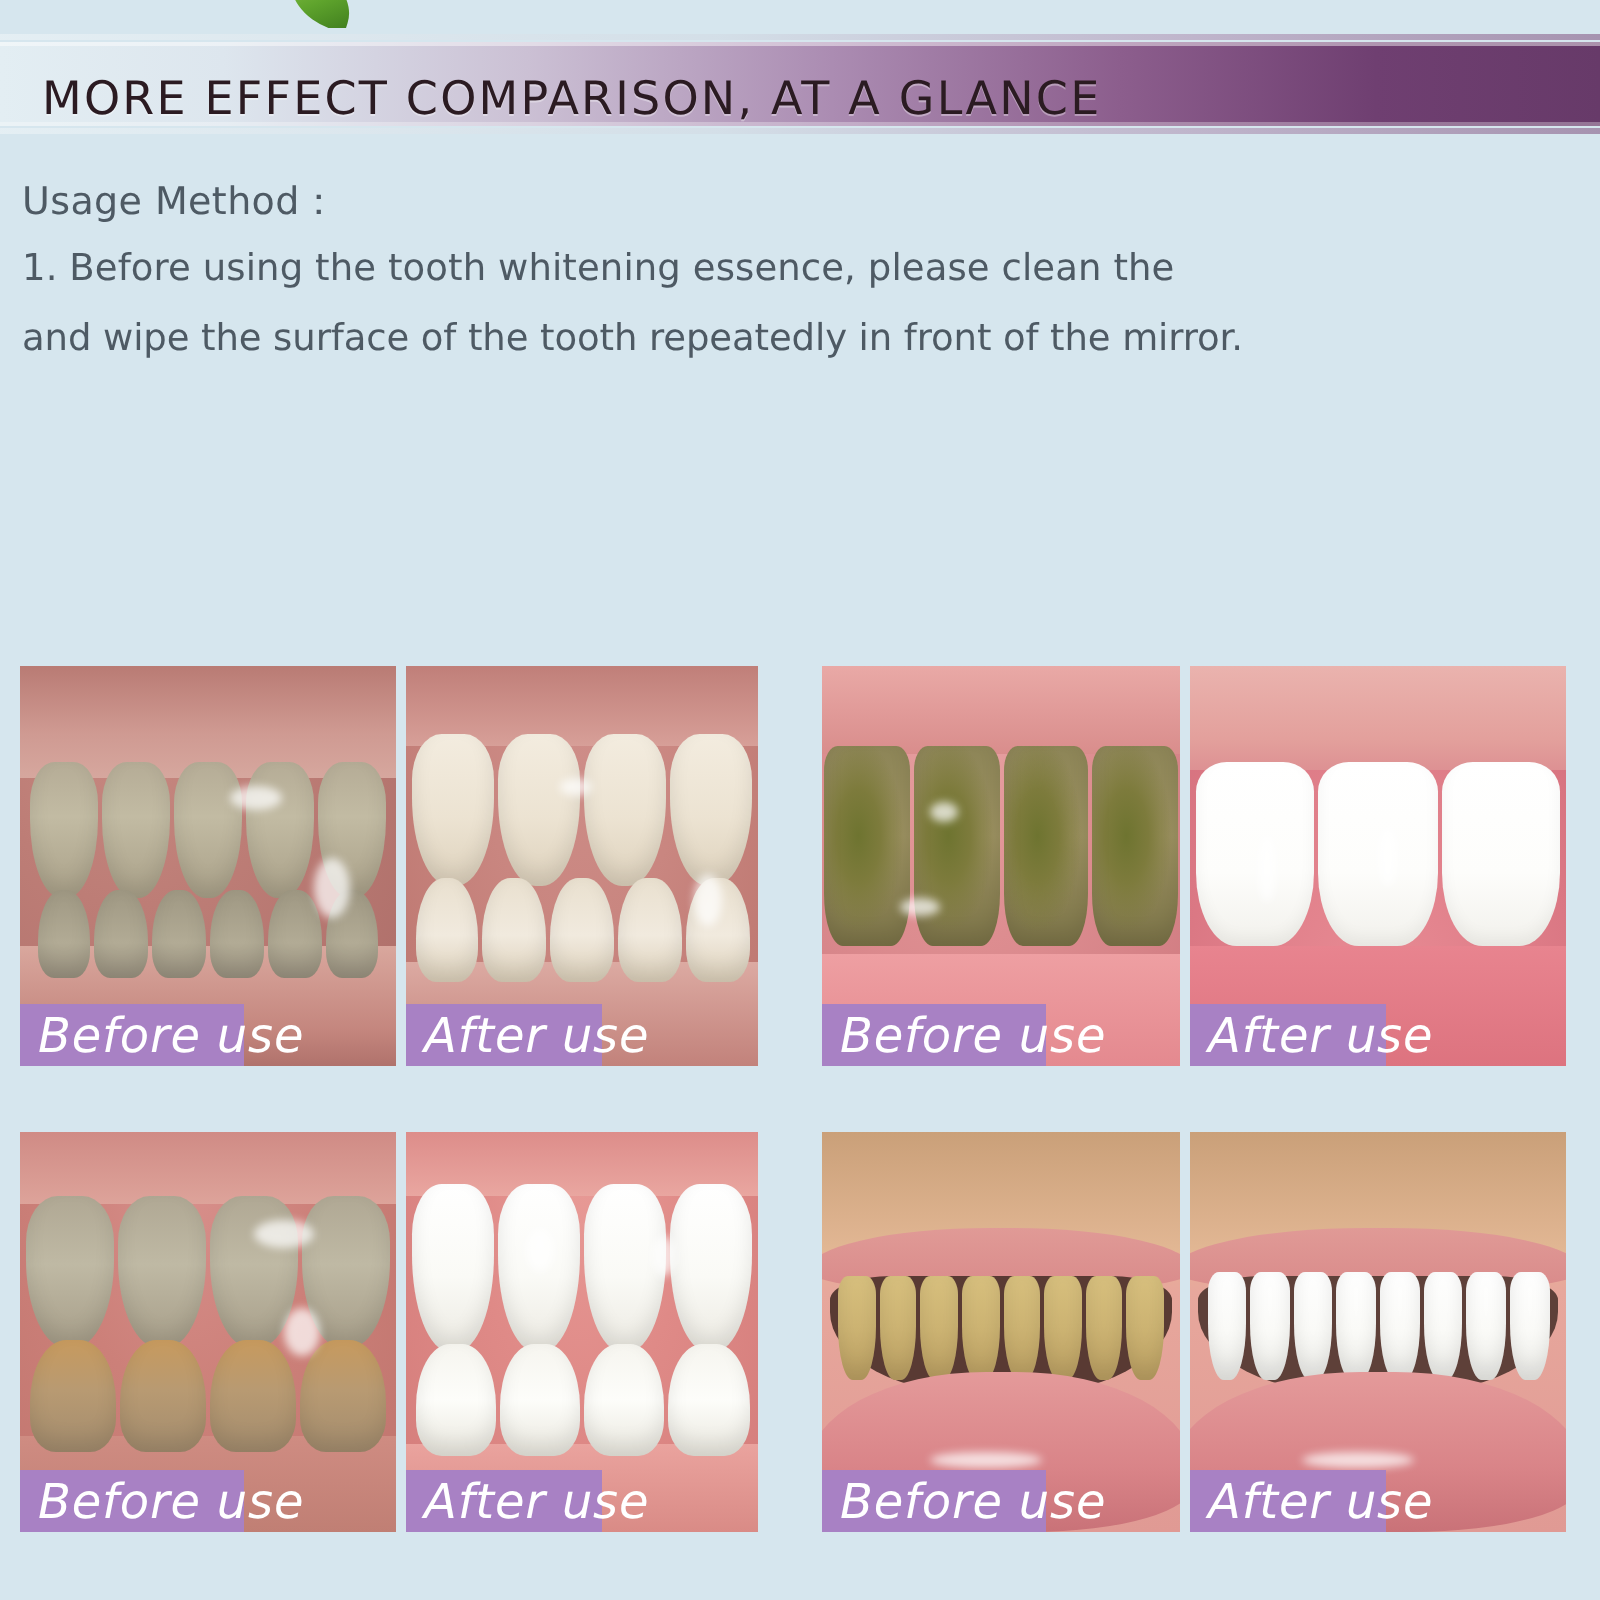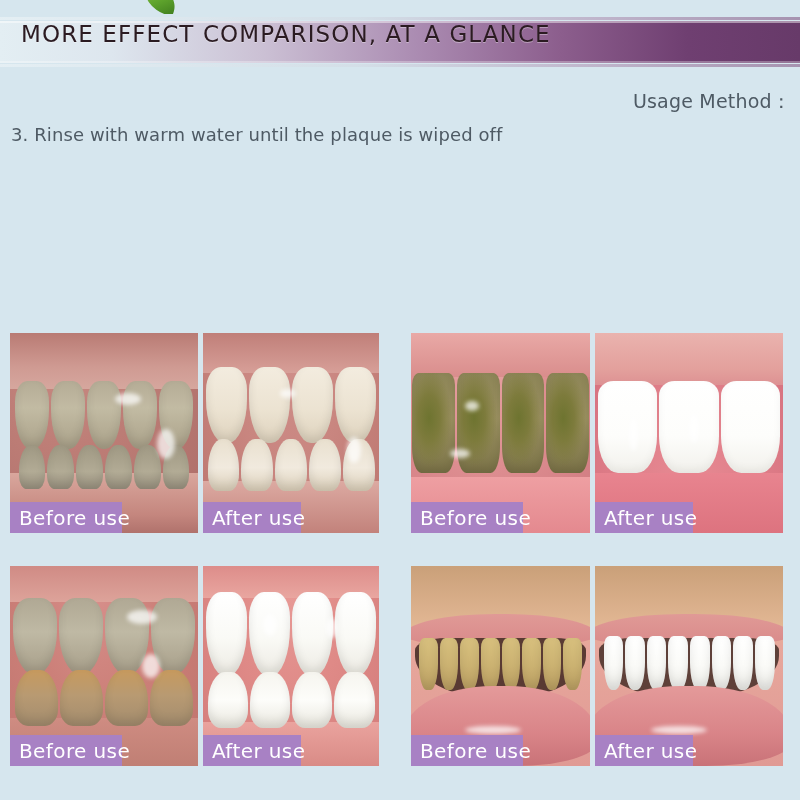--- a/index.html
+++ b/index.html
@@ -45,21 +45,21 @@
         #e3eef3 0%,
         #dde6ee 14%,
         #cbc0d4 33%,
         #ab8cb2 52%,
         #8c5e8d 70%,
         #6f3f71 86%,
         #673a69 100%);
     box-shadow: inset 0 2px 0 rgba(255,255,255,0.45),
                 inset 0 -2px 0 rgba(255,255,255,0.30);
     display: flex;
-    align-items: flex-start;
+    align-items: flex-end;
   }
   #header-banner::before {
     content: "";
     position: absolute;
     left: 0; top: -4px;
     width: 100%; height: 3px;
     background: linear-gradient(to right, #e8f1f5 0%, #d3dde6 45%, #b9a8c2 75%, #9a7ea0 100%);
     opacity: .8;
   }
   #header-banner::after {
@@ -90,21 +90,20 @@
     top: 86px;
     width: 780px;
     color: #4e5a64;
     font-family: "DejaVu Sans", sans-serif;
   }
   .usage-heading {
     font-size: 19px;
     line-height: 31px;
     letter-spacing: .2px;
     white-space: nowrap;
-    text-align: right;
   }
   .usage-line {
     font-size: 18.5px;
     line-height: 35px;
     letter-spacing: .05px;
     white-space: nowrap;
   }
   .usage-line.indent-sub {
     letter-spacing: -0.05px;
   }
@@ -342,43 +341,45 @@
     height: 31px;
     background: #a881c4;
     display: flex;
     align-items: center;
     padding: 0 10px 0 9px;
     box-sizing: border-box;
     z-index: 5;
   }
   .caption-badge .caption-text {
     font-family: "DejaVu Sans", sans-serif;
-    font-size: 20px;
+    font-size: 24px;
     color: #ffffff;
     letter-spacing: .4px;
     white-space: nowrap;
     line-height: 1;
+    font-style: italic;
   }
   .caption-badge.badge-before { width: 112px; }
   .caption-badge.badge-after  { width: 98px; }
 </style>
 </head>
 <body>
 
 <div id="leaf-decoration">
   <div class="leaf-shape"></div>
 </div>
 
 <div id="header-banner">
   <div class="banner-title">MORE EFFECT COMPARISON, AT A GLANCE</div>
 </div>
 
 <div id="usage-block">
   <div class="usage-heading">Usage Method：</div>
-  <div class="usage-line rule-three">3. Rinse with warm water until the plaque is wiped off</div>
+  <div class="usage-line">1.  Before using the tooth whitening essence, please clean the</div>
+  <div class="usage-line indent-sub"> and wipe the surface of the tooth repeatedly in front of the mirror.</div>
 </div>
 
 <div id="photo-grid">
 
   <div class="photo-row row-1">
 
     <div class="photo-card col-1">
       <div class="photo-art p1b">
         <div class="gum-bg"></div>
         <div class="lip-band lip-top"></div>

